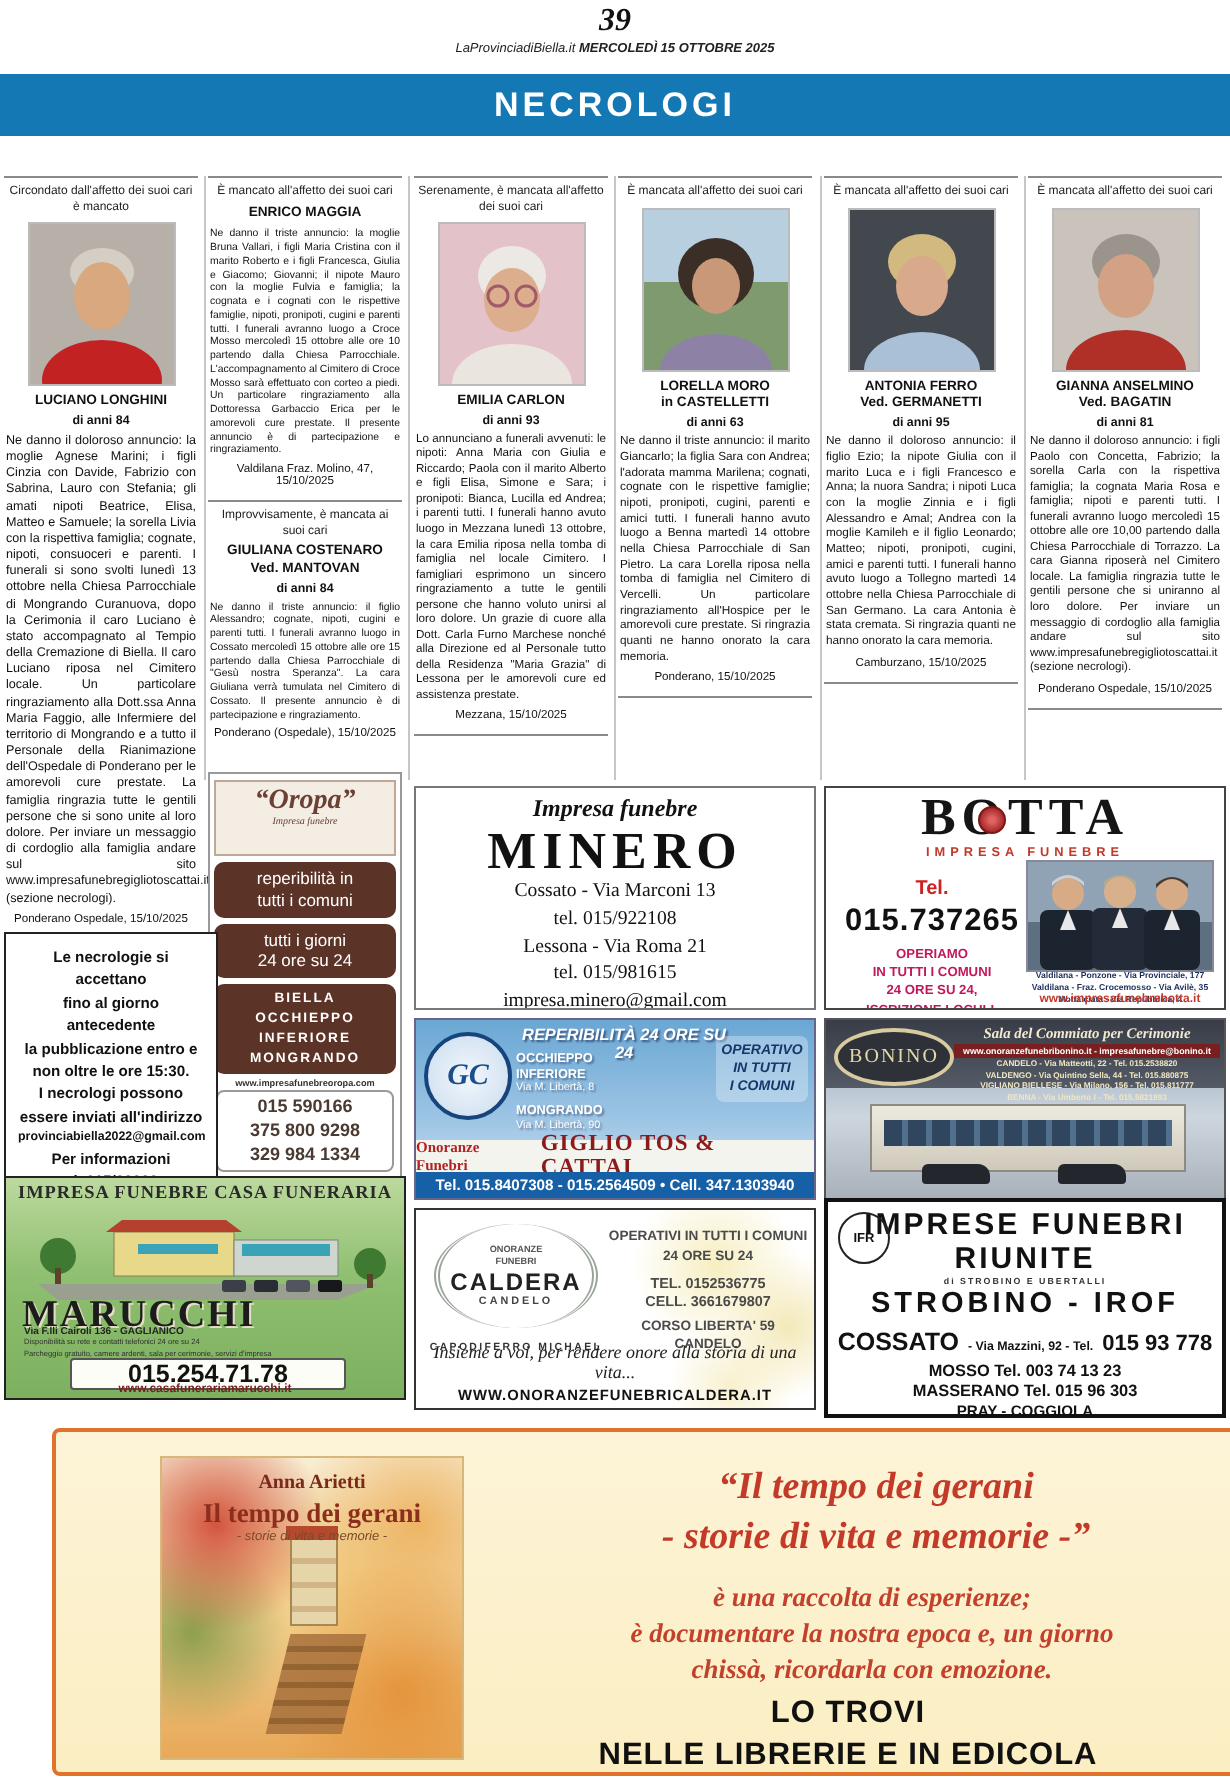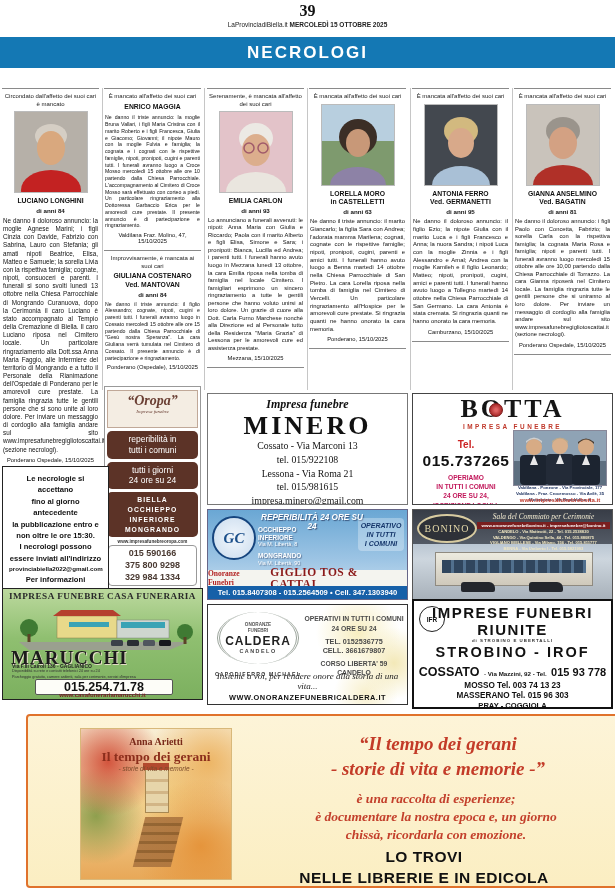--- a/index.html
+++ b/index.html
@@ -1,20 +1,20 @@
 <!DOCTYPE html>
 <html><head>
 <meta charset="utf-8">
 <style>
   html,body{margin:0;padding:0;background:#e9e9e9;}
   .page{position:relative;width:615px;height:892px;background:#fff;margin:0 auto;
         font-family:"Liberation Sans",sans-serif;overflow:hidden;color:#111;}
 
   
-  .pg-head{position:absolute;top:3px;left:0;right:0;text-align:center;}
+  .pg-head{position:absolute;top:3px;left:0;right:0;text-align:center;font-style:italic;}
   .pg-num{font-family:"Liberation Serif",serif;font-weight:bold;font-size:16px;line-height:1;}
   .pg-date{font-size:6.5px;color:#222;margin-top:2px;}
   .pg-date .mast{font-weight:normal;}
   .pg-date .dt{font-weight:bold;}
   .banner{position:absolute;top:37px;left:0;width:615px;height:31px;background:#1478b4;
           color:#fff;display:flex;align-items:center;justify-content:center;
           font-size:17px;font-weight:bold;letter-spacing:2px;}
 
   
   .col{position:absolute;top:88px;width:97px;}
@@ -102,21 +102,21 @@
   .bot-web{position:absolute;right:3px;bottom:1px;width:98px;text-align:center;color:#c0392b;font-weight:bold;font-size:6px;}
 
   
   #bonino{left:412px;top:509px;width:201px;height:91px;border:1px solid #555;
           background:linear-gradient(180deg,#9aa5b2 0,#bcc8d4 40%,#cdd6de 55%,#a8b1ba 100%);}
   .bon-top{position:absolute;top:0;left:0;right:0;height:34px;background:linear-gradient(180deg,#383d47,#545b66);}
   .bon-logo{position:absolute;left:4px;top:4px;width:56px;height:25px;border:2px solid #d8cba0;border-radius:50%;
             background:#2e3138;color:#e3d7a8;font-family:"Liberation Serif",serif;font-size:10px;letter-spacing:1px;
             display:flex;align-items:center;justify-content:center;}
   .bon-head{position:absolute;left:64px;top:2px;right:2px;text-align:center;color:#f2ead0;
-            font-family:"Liberation Serif",serif;font-style:italic;font-size:7.4px;}
+            font-family:"Liberation Serif",serif;font-style:italic;font-size:7.4px;font-weight:bold;}
   .bon-web{position:absolute;left:64px;top:12px;right:2px;text-align:center;background:#7a1f1f;color:#fff;
            font-size:4.4px;font-weight:bold;padding:1px 0;}
   .bon-addr{position:absolute;left:64px;top:19px;right:2px;text-align:center;color:#f0e6c2;font-size:4.1px;
             line-height:1.35;white-space:pre-line;font-weight:bold;}
   .bon-bld{position:absolute;left:22px;top:42px;width:156px;height:32px;border:1px solid #8f8a80;
            background:linear-gradient(#eceadf,#cfc9bb);}
   .bon-glass{position:absolute;left:6px;top:7px;right:6px;height:13px;
              background:repeating-linear-gradient(90deg,#30465e 0 9px,#51708e 9px 12px);}
   .bon-car{position:absolute;bottom:7px;width:34px;height:10px;background:#23262c;border-radius:3px 6px 2px 2px;}
 

